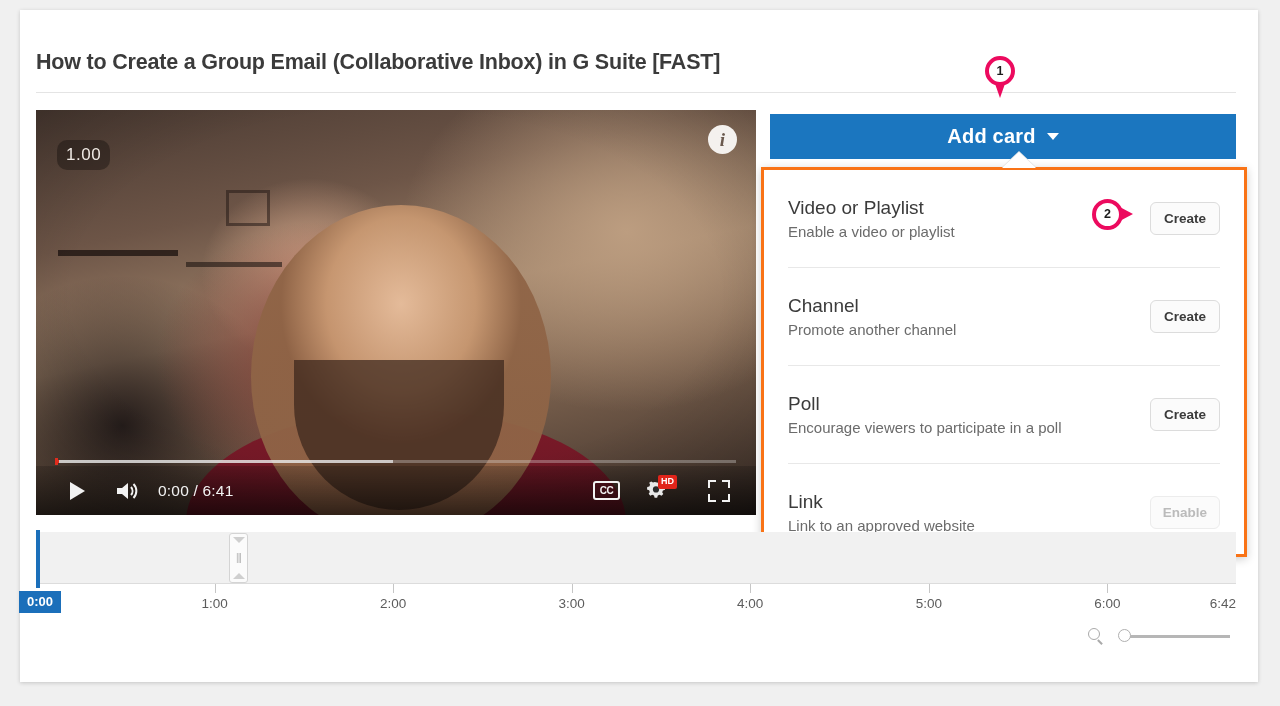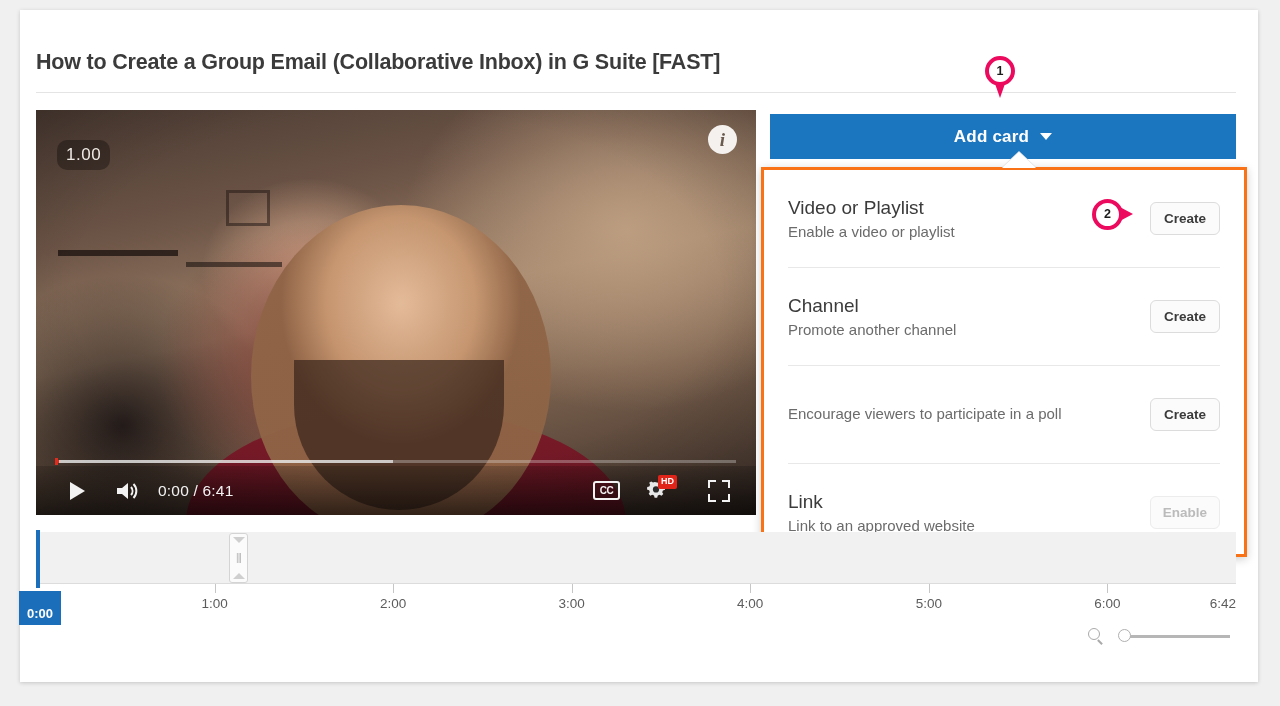--- a/index.html
+++ b/index.html
@@ -189,21 +189,21 @@
 
   
   .addcard-btn {
     position: absolute;
     left: 770px; top: 114px;
     width: 466px; height: 45px;
     background: #1b76bf;
     border: 0;
     color: #ffffff;
     font-family: "Liberation Sans", sans-serif;
-    font-size: 17px;
+    font-size: 20px;
     font-weight: bold;
     letter-spacing: .2px;
     cursor: pointer;
     display: flex; align-items: center; justify-content: center;
   }
   .caret-down {
     display: inline-block;
     margin-left: 11px;
     width: 0; height: 0;
     border-left: 6px solid transparent;
@@ -334,21 +334,21 @@
     background: #1b6fba;
     z-index: 3;
   }
   .playhead-label {
     position: absolute;
     left: 19px; top: 591px;
     background: #1b6fba;
     color: #ffffff;
     font-size: 13px;
     font-weight: bold;
-    padding: 16px 8px 5px;
+    padding: 4px 8px 5px;
     line-height: 1;
     z-index: 3;
     text-align: right;
   }
 
   .card-handle {
     position: absolute;
     left: 229px; top: 533px;
     width: 19px; height: 50px;
     background: #fbfbfb;
@@ -510,20 +510,21 @@
       <div class="dd-text">
         <div class="dd-title">Channel</div>
         <div class="dd-sub">Promote another channel</div>
       </div>
       <button class="dd-btn">Create</button>
     </div>
     <div class="dd-divider"></div>
 
     <div class="dd-row">
       <div class="dd-text">
+        <div class="dd-title">Poll</div>
         <div class="dd-sub">Encourage viewers to participate in a poll</div>
       </div>
       <button class="dd-btn">Create</button>
     </div>
     <div class="dd-divider"></div>
 
     <div class="dd-row">
       <div class="dd-text">
         <div class="dd-title">Link</div>
         <div class="dd-sub">Link to an approved website</div>

